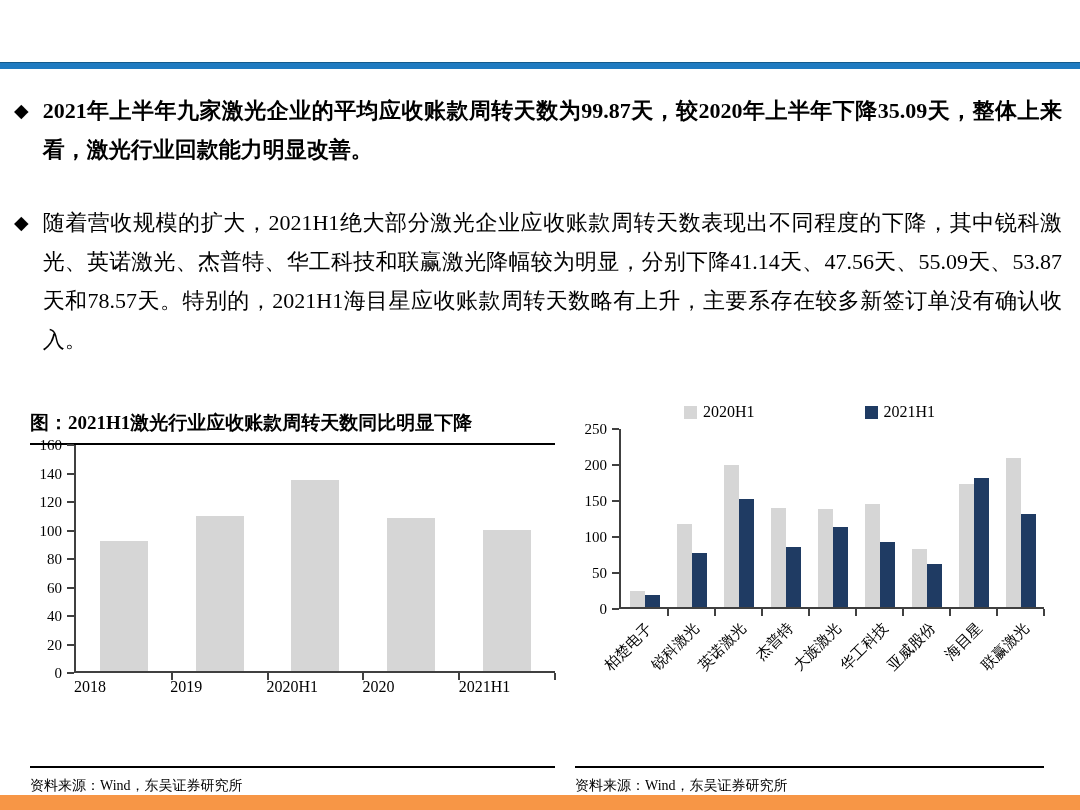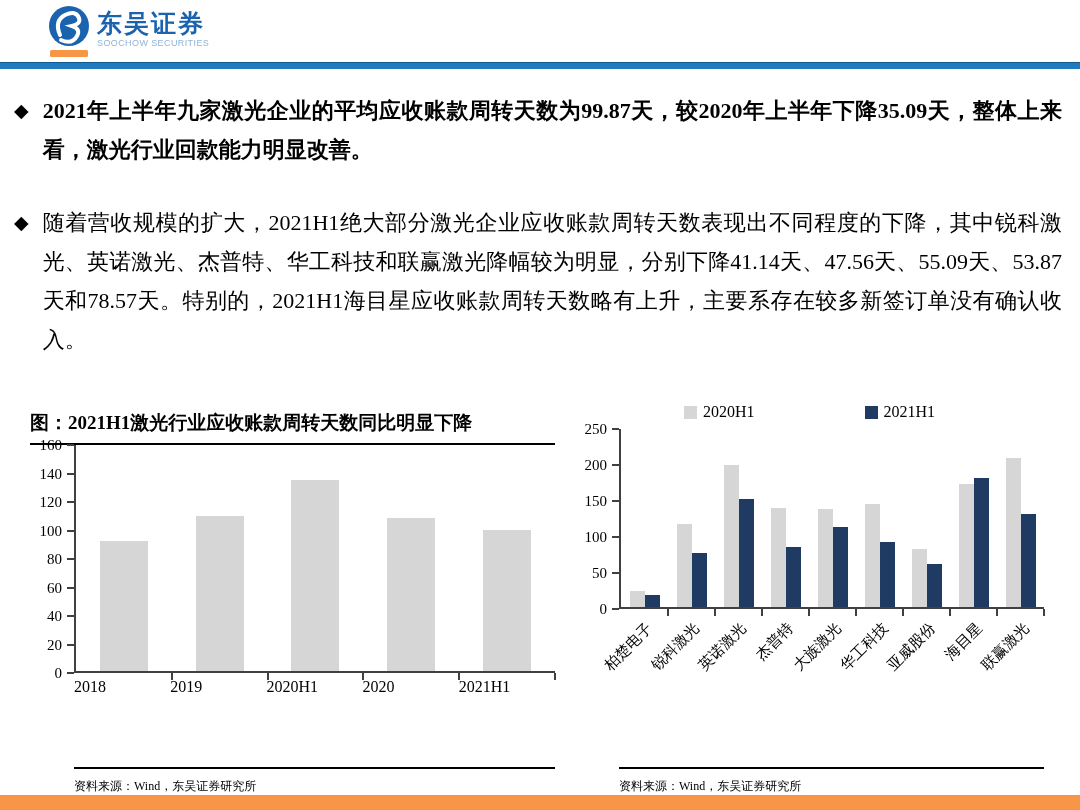--- a/index.html
+++ b/index.html
@@ -56,43 +56,30 @@
   .figure-right .bar { width:15px; }
   .btick { position:absolute; bottom:-9px; width:2px; height:7px; background:#404040; }
 
   .figure-left .x-labels { display:flex; margin-left:44px; font-size:16px; }
   .figure-left .xlabel { flex:1; text-align:left; padding-top:5px; }
   .figure-right .x-labels { position:relative; height:88px; margin-left:44px; font-size:15px; }
   .figure-right .xlabel { position:absolute; top:10px; width:0; }
   .figure-right .xlabel span { position:absolute; right:0; top:0; white-space:nowrap;
                                transform:rotate(-45deg); transform-origin:100% 0; }
 
-  .source { margin-top:auto; border-top:2px solid #000; padding-top:9px; font-size:12px;margin-left:44px; }
+  .source { margin-top:auto; border-top:2px solid #000; padding-top:9px; font-size:14px; }
 
   
   .page-number { text-align:right; padding:10px 96px 0 0; color:#888888; font-size:16px; }
   .bottom-bar { position:absolute; bottom:0; left:0; width:100%; height:15px; background:#f79646; }
 </style>
 </head>
 <body>
 
 <div class="header">
-  <div class="logo">
-    <span>
-      <svg width="46" height="54" viewBox="0 0 46 54">
-        <circle cx="23" cy="22" r="20" fill="#1b63ae"></circle>
-        <path d="M14 31 Q8 17 19 11 Q30 6 33 14 Q35 20 26 22 Q35 25 31 32 Q26 41 15 36" fill="none" stroke="#ffffff" stroke-width="4" stroke-linecap="round"></path>
-        <rect x="4" y="46" width="38" height="7" rx="1.5" fill="#f79646"></rect>
-      </svg>
-    </span>
-    <span class="logo-text">
-      <span class="logo-cn">东吴证券</span>
-      <span class="logo-en">SOOCHOW SECURITIES</span>
-    </span>
-  </div>
 </div>
 <div class="divider"></div>
 
 <div class="bullets">
   <div class="bullet bullet-bold">
     <span class="bullet-marker">◆</span>
     <span class="bullet-text">2021年上半年九家激光企业的平均应收账款周转天数为99.87天，较2020年上半年下降35.09天，整体上来看，激光行业回款能力明显改善。</span>
   </div>
   <div class="bullet">
     <span class="bullet-marker">◆</span>

